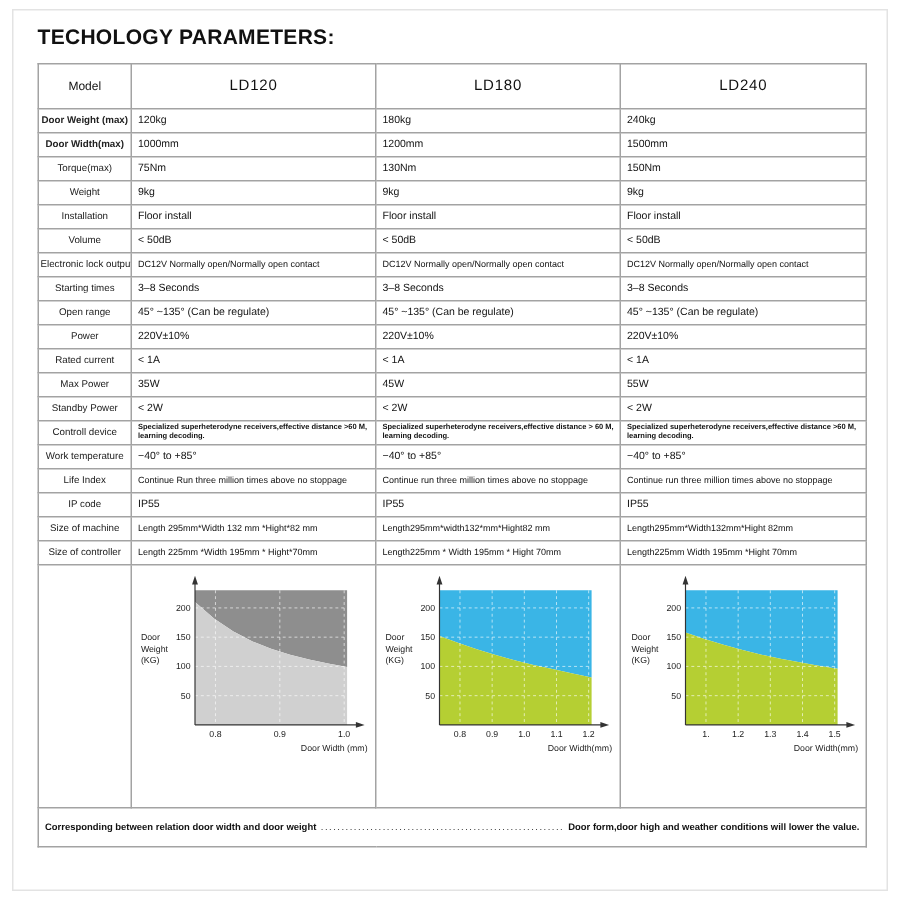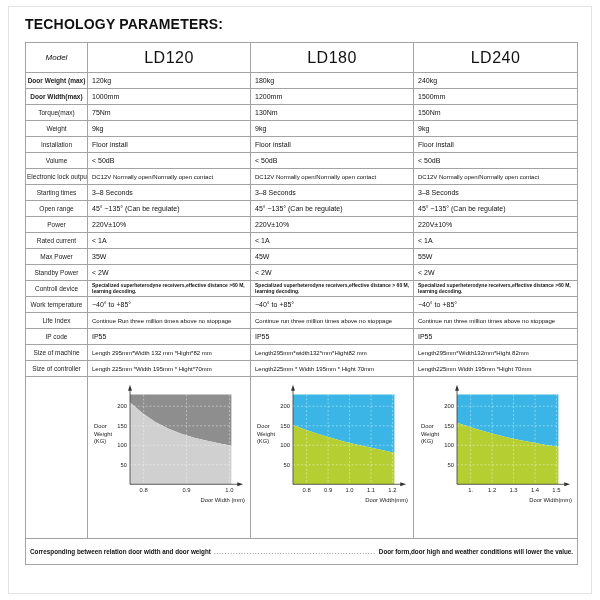--- a/index.html
+++ b/index.html
@@ -2,22 +2,22 @@
 <html><head>
 <meta charset="utf-8">
 <style>
   *{margin:0;padding:0;box-sizing:border-box;}
   html,body{width:600px;height:600px;background:#ffffff;font-family:"Liberation Sans",sans-serif;color:#111;}
   .frame{position:absolute;left:8px;top:6px;width:584px;height:588px;border:1px solid #e3e3e3;pointer-events:none;}
   .title{position:absolute;left:25px;top:16px;font-size:14px;font-weight:bold;letter-spacing:.2px;}
   table.params{position:absolute;left:25px;top:42px;width:552px;border-collapse:collapse;table-layout:fixed;}
   .params th,.params td{border:1px solid #a3a3a3;overflow:hidden;}
   .params thead th{height:30px;font-weight:normal;text-align:center;}
-  .params thead th.model-label{font-size:8px;font-style:italic;}
-  .params thead th.model-name{font-size:16px;letter-spacing:.5px;}
+  .params thead th.model-label{font-size:8px;}
+  .params thead th.model-name{font-size:10px;letter-spacing:.5px;}
   .params tbody.rows th{height:16px;font-size:6.5px;font-weight:normal;text-align:center;color:#222;padding:0 1px;white-space:nowrap;}
   .params tbody.rows tr.boldlab th{font-weight:bold;}
   .params tbody.rows td{height:16px;font-size:7px;text-align:left;padding:0 0 0 4px;white-space:nowrap;color:#111;}
   .params tbody.rows tr.small td{font-size:6px;}
   .params tbody.rows tr.tiny td{font-size:5px;font-weight:bold;white-space:normal;line-height:1.15;padding-right:2px;}
   .chart-row td{height:162px;vertical-align:middle;text-align:center;background:#fff;}
   svg.chart{width:156px;height:150px;display:inline-block;}
   tfoot td{height:26px;padding:0 4px;}
   .footer-note{display:flex;align-items:center;width:100%;font-size:6.3px;font-weight:bold;color:#111;}
   .footer-note .leader{flex:1;overflow:hidden;white-space:nowrap;font-weight:normal;color:#333;margin:0 3px;letter-spacing:1px;}

